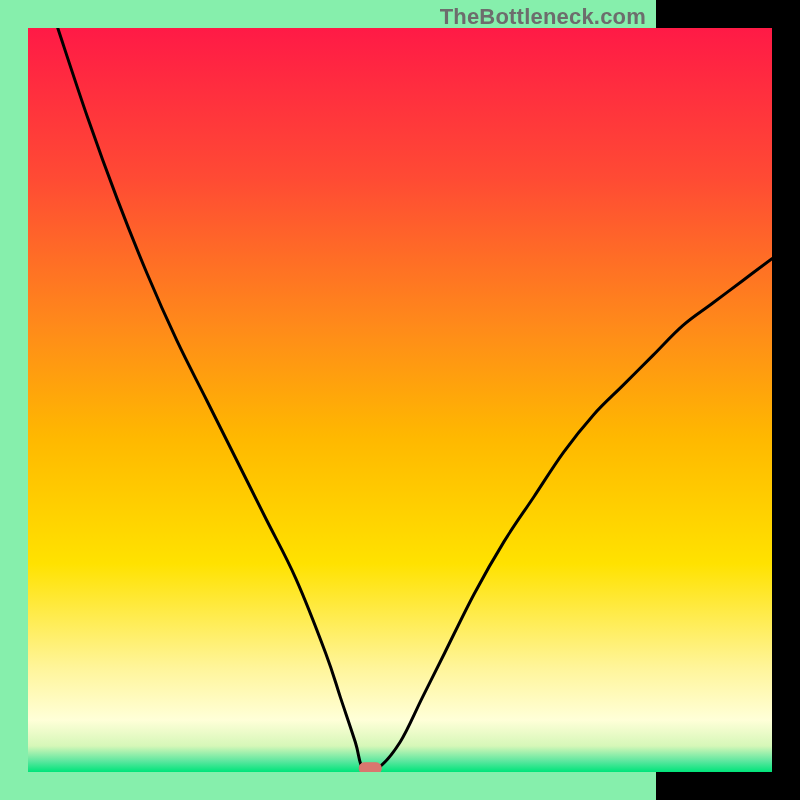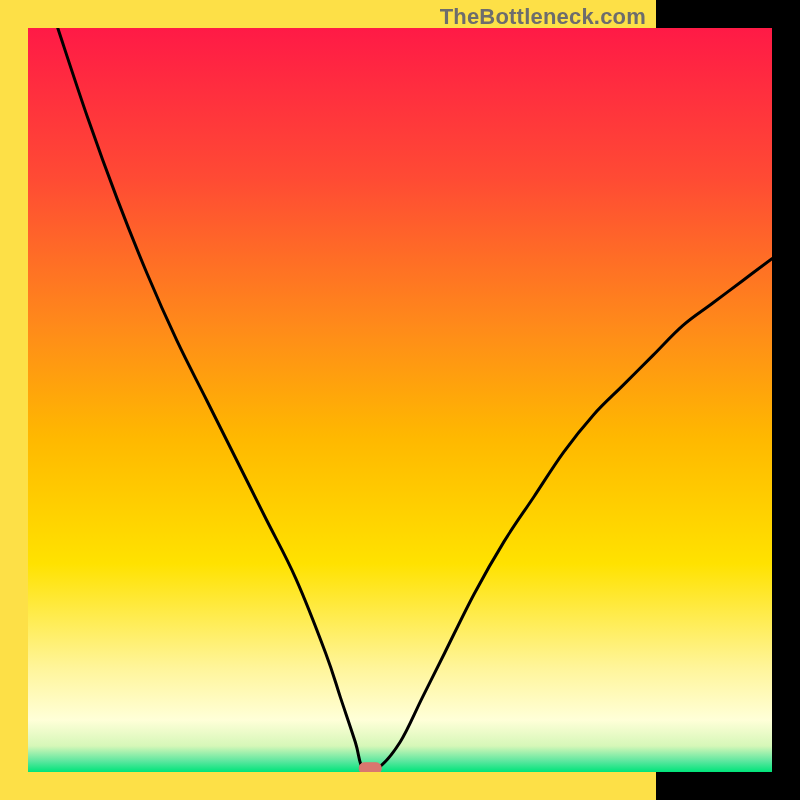--- a/index.html
+++ b/index.html
@@ -1,21 +1,21 @@
 <!DOCTYPE html>
 <html><head>
 <meta charset="utf-8">
 <style>
   * { margin: 0; padding: 0; box-sizing: border-box; }
   html, body { width: 800px; height: 800px; overflow: hidden; background: #000; }
   .frame {
     position: relative;
     width: 656px;
     height: 800px;
-    background: #fde047;
+    background: #86efac;
   }
   .watermark {
     position: absolute;
     top: 4px;
     right: 10px;
     font-family: Arial, Helvetica, sans-serif;
     font-size: 22px;
     font-weight: 600;
     color: #6d6d6d;
     letter-spacing: 0.2px;

